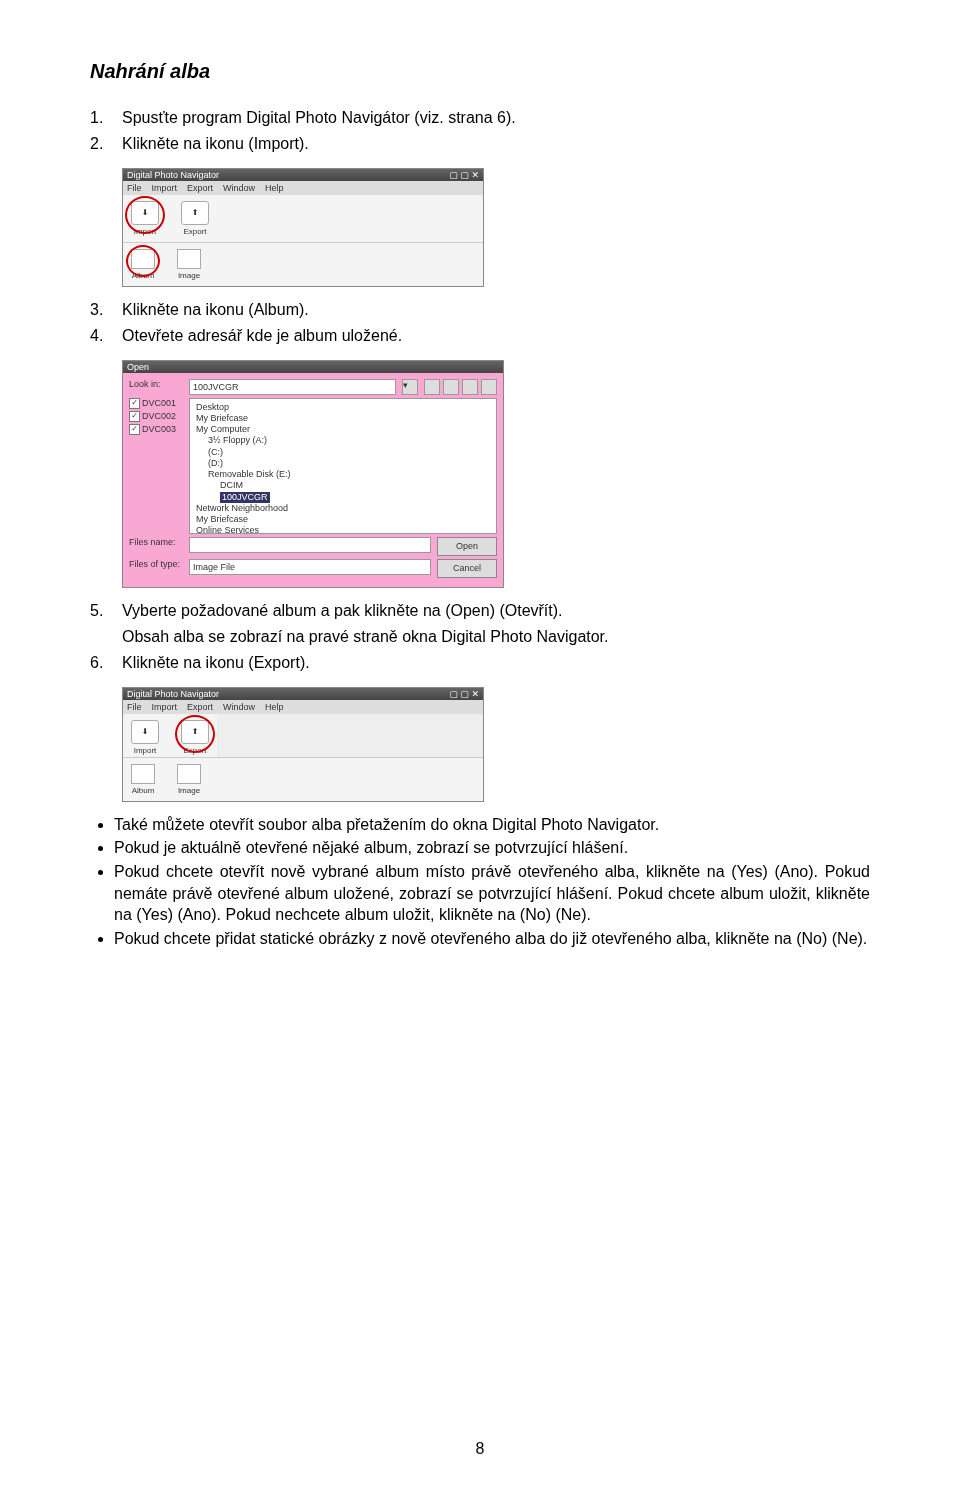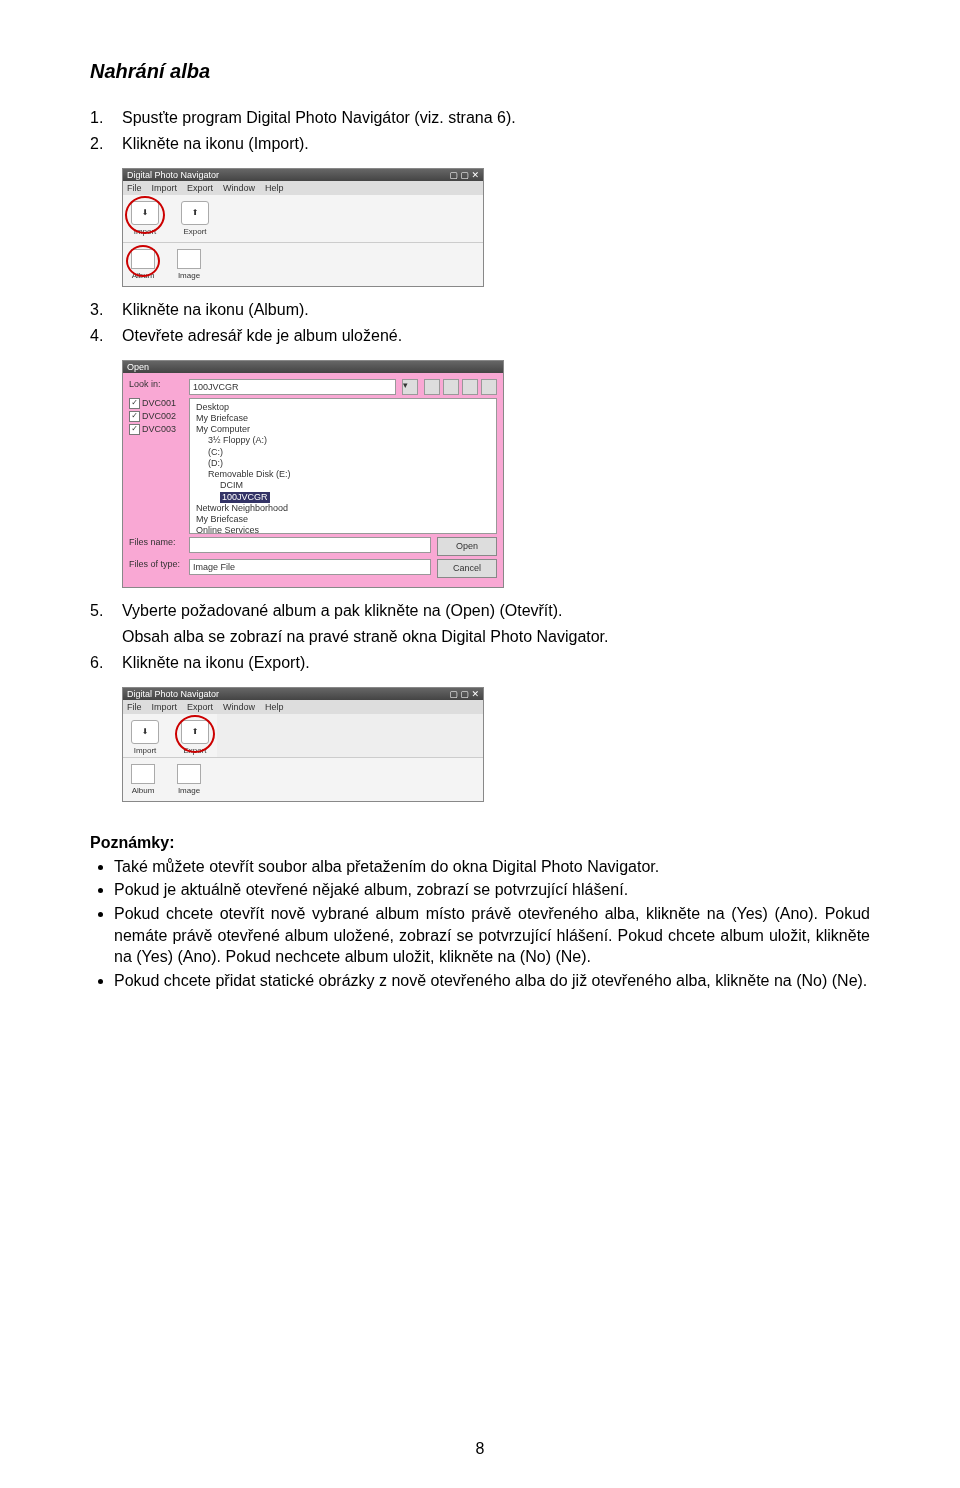--- a/index.html
+++ b/index.html
@@ -440,21 +440,20 @@
           <div class="lbl">Album</div>
         </div>
         <div class="tool-icon-sm">
           <div class="ic"></div>
           <div class="lbl">Image</div>
         </div>
       </div>
     </div>
   </div>
 
-  <div class="notes-heading">Poznámky:</div>
   <ul class="notes">
     <li>Také můžete otevřít soubor alba přetažením do okna Digital Photo Navigator.</li>
     <li>Pokud je aktuálně otevřené nějaké album, zobrazí se potvrzující hlášení.</li>
     <li class="wide">Pokud chcete otevřít nově vybrané album místo právě otevřeného alba, klikněte na (Yes) (Ano). Pokud nemáte právě otevřené album uložené, zobrazí se potvrzující hlášení. Pokud chcete album uložit, klikněte na (Yes) (Ano). Pokud nechcete album uložit, klikněte na (No) (Ne).</li>
     <li class="wide">Pokud chcete přidat statické obrázky z nově otevřeného alba do již otevřeného alba, klikněte na (No) (Ne).</li>
   </ul>
 
   <div class="pagenum">8</div>
 </div>
 

